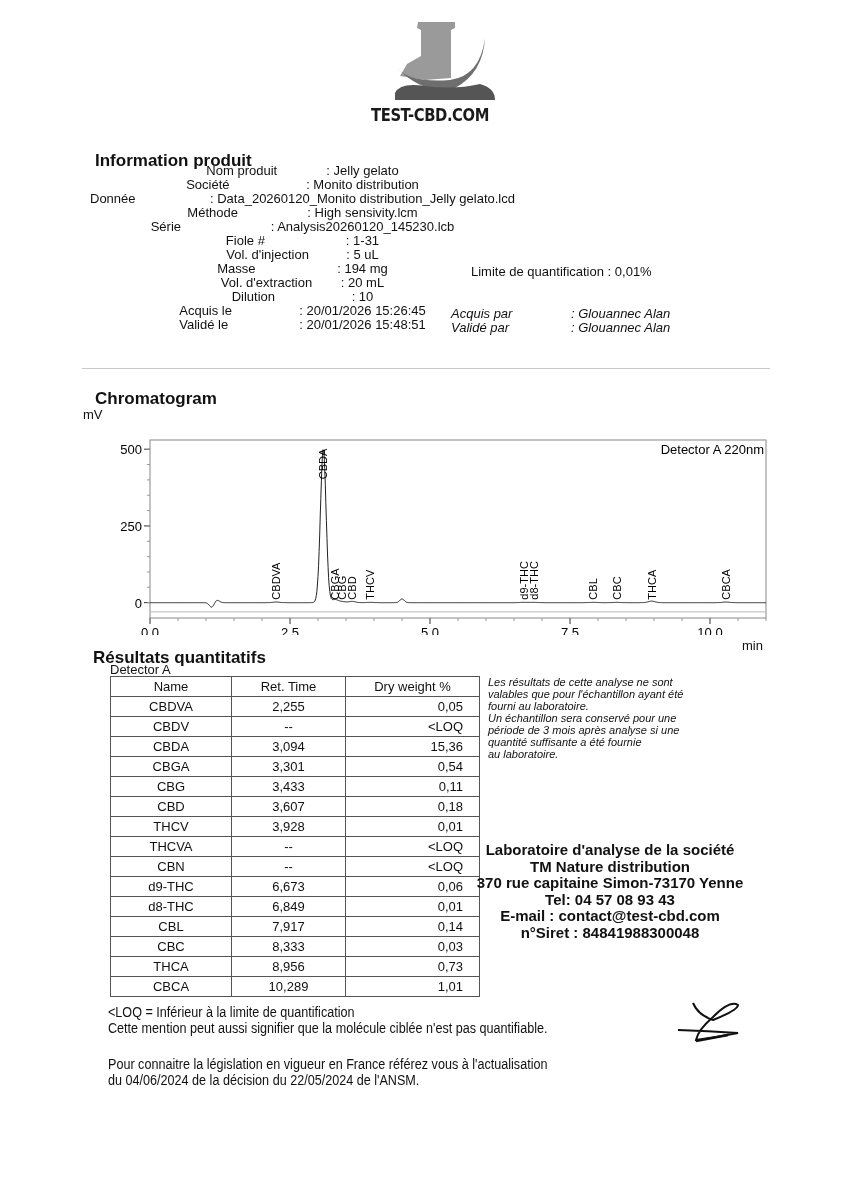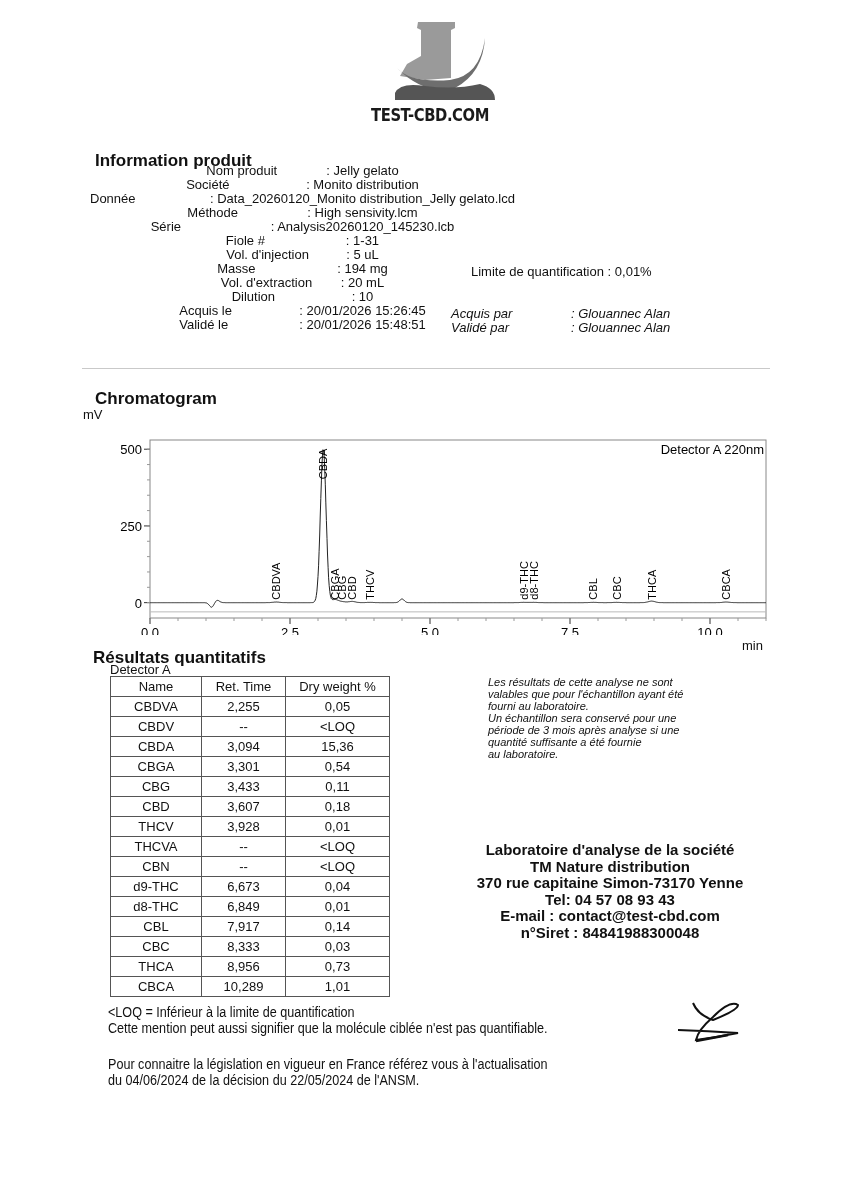--- a/index.html
+++ b/index.html
@@ -17,26 +17,26 @@
   .info-val { white-space: nowrap; }
   .loq { left: 471px; top: 264px; font-size: 13px; }
   .acq { left: 451px; top: 307px; font-size: 13px; line-height: 14px; font-style: italic; }
   .acq .info-label { width: 120px; }
   .hr { left: 82px; top: 368px; width: 688px; height: 1px; background: #c9c9c9; }
   .unit-mv { left: 83px; top: 407px; font-size: 13px; }
   .unit-min { left: 742px; top: 638px; font-size: 13px; }
   .chart { left: 100px; top: 430px; width: 680px; height: 205px; }
   table.results { position: absolute; left: 110px; top: 676px; border-collapse: collapse;
                   font-size: 13px; }
-  table.results td, table.results th { border: 1px solid #555; height: 19px; padding: 0 1px;
+  table.results td, table.results th { border: 1px solid #555; height: 19px; padding: 0 16px;
                   font-weight: normal; }
   table.results th { text-align: center; }
   .c-name { width: 88px; text-align: center; }
   .c-ret { width: 81px; text-align: center; }
-  .c-dry { width: 101px; text-align: center; }
+  .c-dry { width: 101px; text-align: right; }
   .det-a { left: 110px; top: 662px; font-size: 13px; }
   .disclaimer { left: 488px; top: 676px; font-size: 11px; font-style: italic; line-height: 12px; width: 260px; }
   .lab { left: 450px; top: 842px; width: 320px; text-align: center; font-weight: bold;
          font-size: 15px; line-height: 16.5px; }
   .foot { left: 108px; top: 1004px; font-size: 14px; line-height: 16px; transform-origin: left top; transform: scaleX(0.9); white-space: nowrap; }
   .foot2 { left: 108px; top: 1056px; font-size: 14px; line-height: 16px; transform-origin: left top; transform: scaleX(0.9); white-space: nowrap; }
   .sig { left: 668px; top: 995px; width: 100px; height: 55px; }
 </style>
 </head>
 <body>
@@ -239,21 +239,21 @@
         <td class="c-dry">&lt;LOQ</td>
       </tr>
       <tr>
         <td class="c-name">CBN</td>
         <td class="c-ret">--</td>
         <td class="c-dry">&lt;LOQ</td>
       </tr>
       <tr>
         <td class="c-name">d9-THC</td>
         <td class="c-ret">6,673</td>
-        <td class="c-dry">0,04</td>
+        <td class="c-dry">0,06</td>
       </tr>
       <tr>
         <td class="c-name">d8-THC</td>
         <td class="c-ret">6,849</td>
         <td class="c-dry">0,01</td>
       </tr>
       <tr>
         <td class="c-name">CBL</td>
         <td class="c-ret">7,917</td>
         <td class="c-dry">0,14</td>

